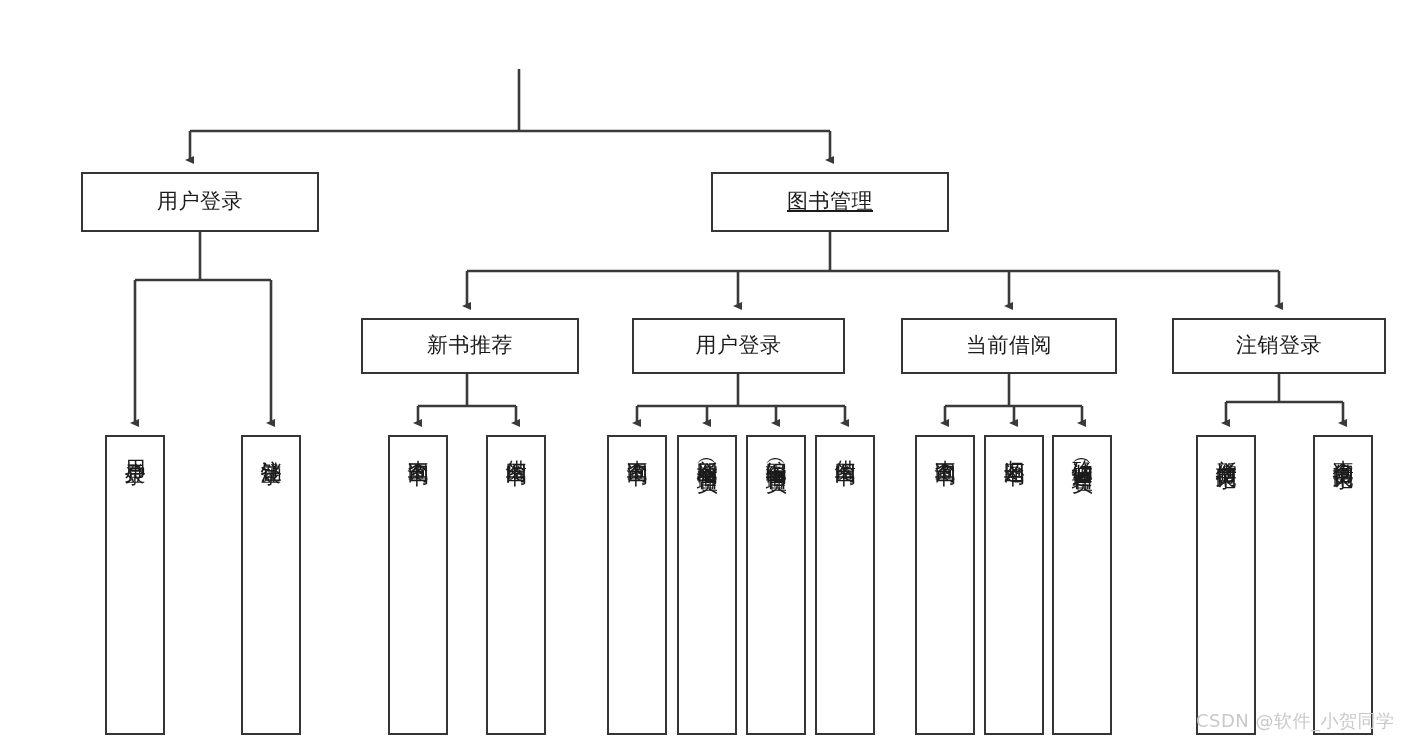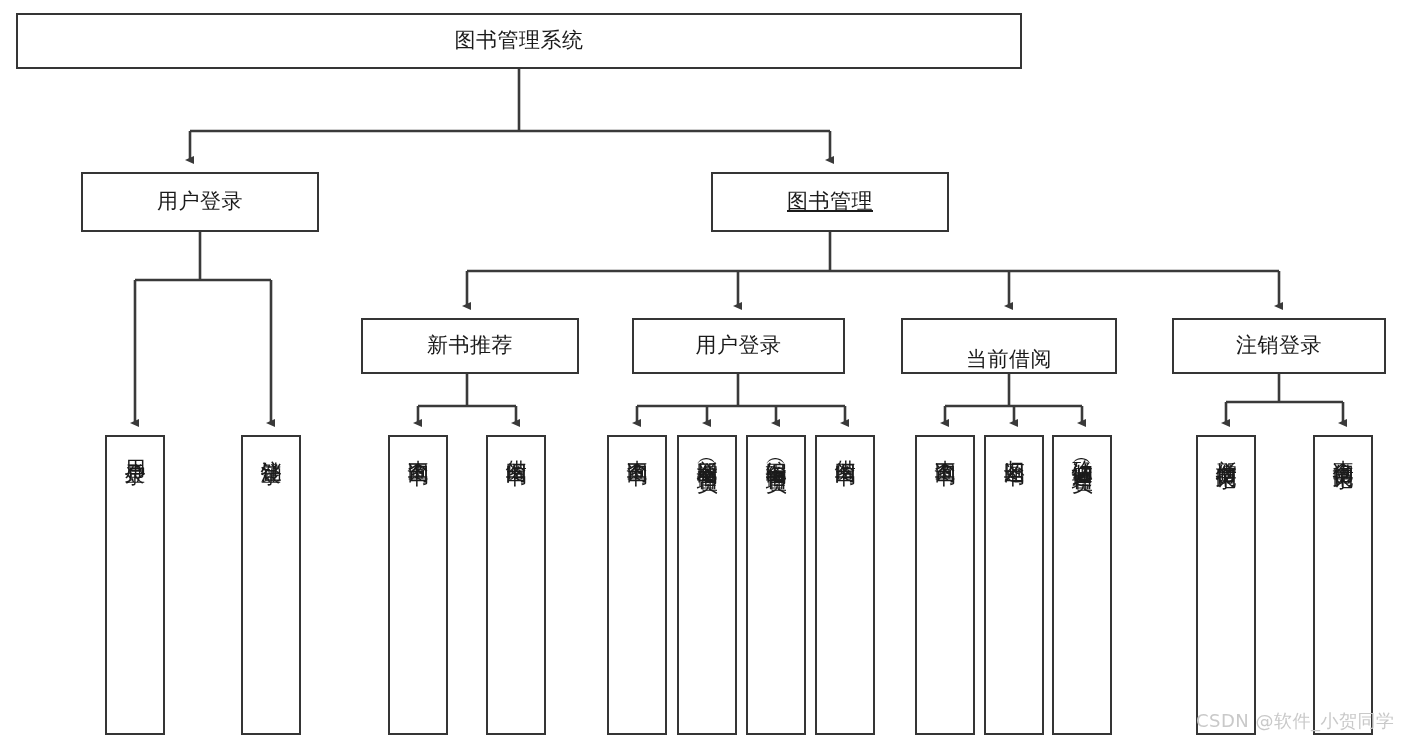--- a/index.html
+++ b/index.html
@@ -109,38 +109,35 @@
       <path d="M1014,406 L1014,423" marker-end="url(#arrow)"></path>
       <path d="M1082,406 L1082,423" marker-end="url(#arrow)"></path>
 
       <path d="M1279,374 L1279,402"></path>
       <path d="M1226,402 L1343,402"></path>
       <path d="M1226,402 L1226,423" marker-end="url(#arrow)"></path>
       <path d="M1343,402 L1343,423" marker-end="url(#arrow)"></path>
     </g>
   </svg>
 
-  <div class="node horizontal" style="left:16px; top:13px; width:1006px; height:56px;">
-    <span>图书管理系统</span>
-  </div>
 
   <div class="node horizontal" style="left:81px; top:172px; width:238px; height:60px;">
     <span>用户登录</span>
   </div>
   <div class="node horizontal" style="left:711px; top:172px; width:238px; height:60px;text-decoration:underline;">
     <span>图书管理</span>
   </div>
 
   <div class="node horizontal" style="left:361px; top:318px; width:218px; height:56px;">
     <span>新书推荐</span>
   </div>
   <div class="node horizontal" style="left:632px; top:318px; width:213px; height:56px;">
     <span>用户登录</span>
   </div>
-  <div class="node horizontal" style="left:901px; top:318px; width:216px; height:56px;align-items:flex-end;">
+  <div class="node horizontal" style="left:901px; top:318px; width:216px; height:56px;">
     <span>当前借阅</span>
   </div>
   <div class="node horizontal" style="left:1172px; top:318px; width:214px; height:56px;">
     <span>注销登录</span>
   </div>
 
   <div class="node vertical" style="left:105px; top:435px; width:60px; height:300px;">
     <span class="vtext">用户登录</span>
   </div>
   <div class="node vertical" style="left:241px; top:435px; width:60px; height:300px;">

